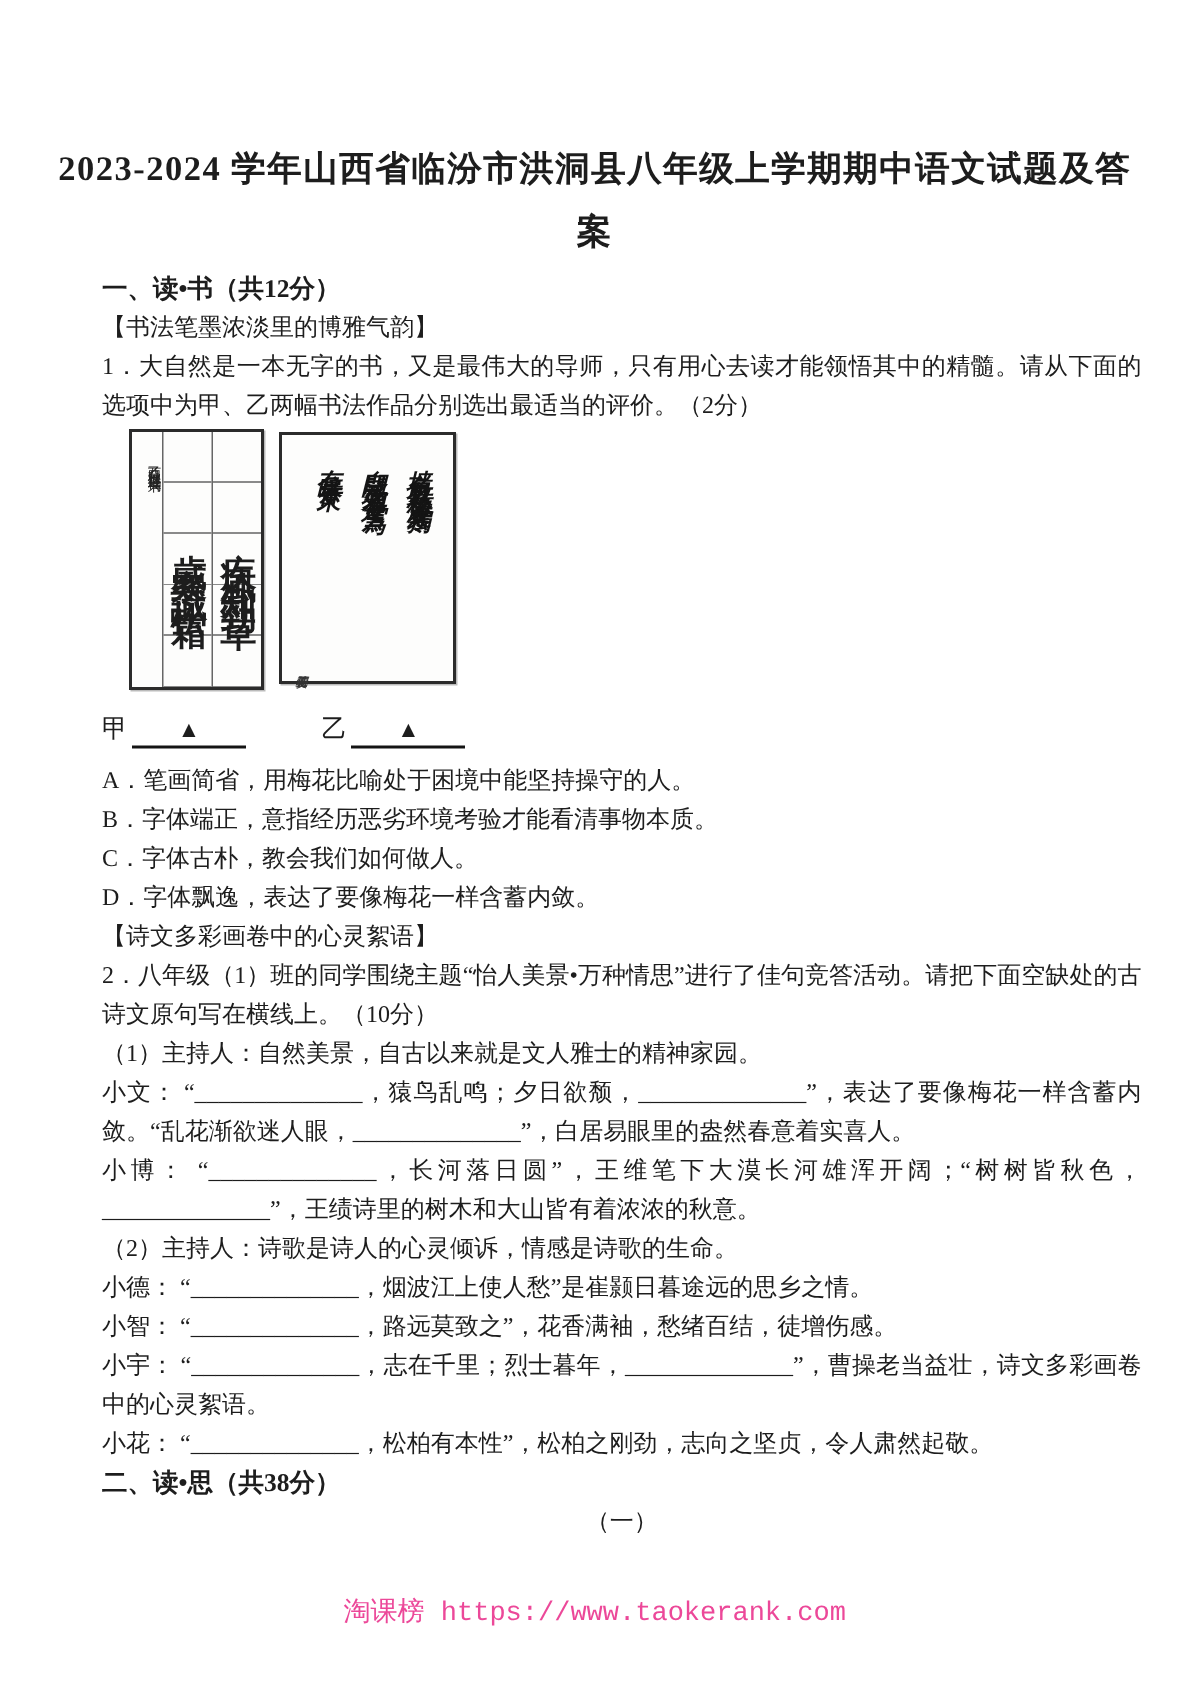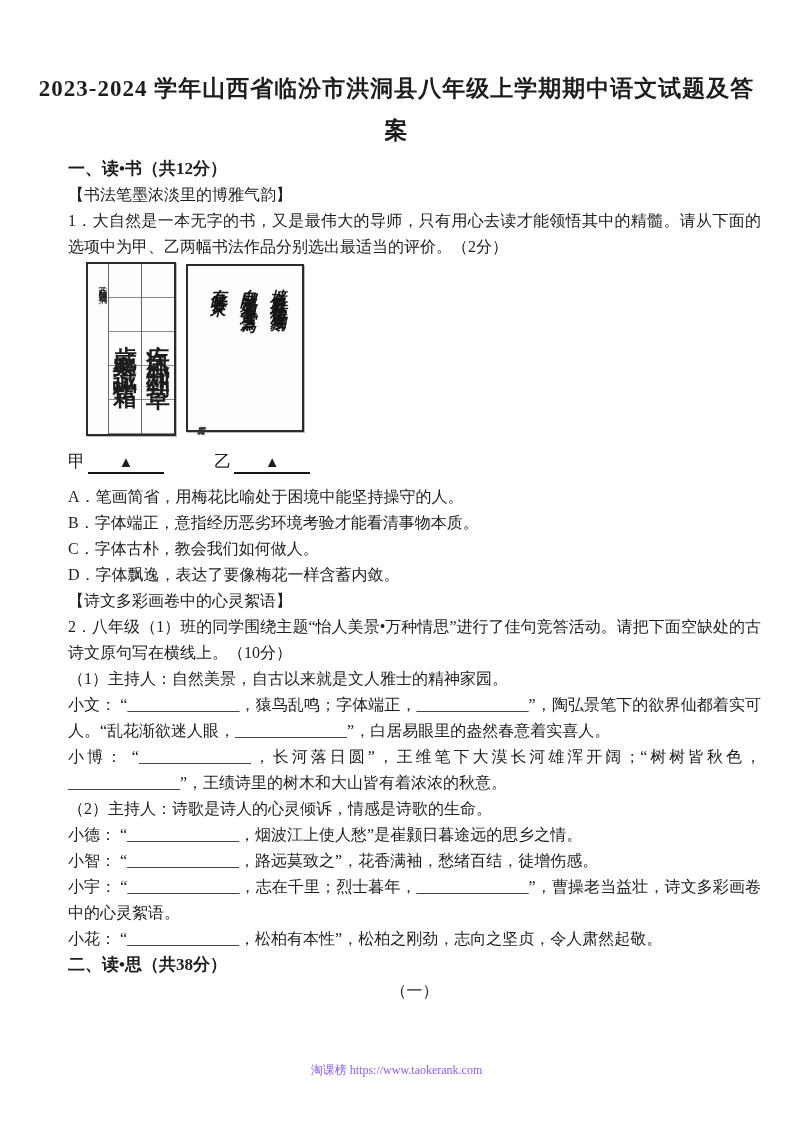--- a/index.html
+++ b/index.html
@@ -1,21 +1,21 @@
 <!DOCTYPE html>
 <html><head>
 <meta charset="utf-8">
 <style>
   html,body { margin:0; padding:0; background:#ffffff; }
   .page {
     position:relative; width:793px; height:1122px; background:#fff;
     font-family:"Liberation Serif","DejaVu Serif",serif;
     color:#1d1d1d; overflow:hidden; margin:0 auto;
   }
-  .title-block { padding-top:68px; text-align:center; font-weight:bold;
+  .title-block { padding-top:92px; text-align:center; font-weight:bold;
     font-size:23px; line-height:42px; letter-spacing:1px; }
   .content { margin:4px 32px 0 68px; font-size:16px; line-height:26px;
     text-align:justify; }
   .content p { margin:0; }
   .h-sec { font-weight:bold; font-size:17px; }
   .bracket { font-weight:normal; }
 
   
   .fig-row { display:flex; align-items:flex-start; height:178px;
     margin:2px 0 6px 18px; }
@@ -39,22 +39,22 @@
 
   
   .answer-line { margin:6px 0 4px; font-size:17px; line-height:32px; height:34px; }
   .blank-tri { display:inline-block; width:76px; border-bottom:2px solid #141414;
     text-align:center; font-size:15px; line-height:20px; margin-left:3px;
     vertical-align:baseline; }
   .yi-group { margin-left:46px; }
 
   .center-line { text-align:center; }
   .footer { position:absolute; left:0; right:0; top:1062px; text-align:center;
-    color:#8b5cf6; font-size:12px;
-    font-family:Liberation Serif, serif; }
+    color:#ec4899; font-size:18px;
+    font-family:Liberation Mono, monospace; }
 </style>
 </head>
 <body>
 
 <div class="page">
 
   <div class="title-block">
     <div>2023-2024 学年山西省临汾市洪洞县八年级上学期期中语文试题及答</div>
     <div>案</div>
   </div>
@@ -85,21 +85,21 @@
     </div>
 
     <p>A．笔画简省，用梅花比喻处于困境中能坚持操守的人。</p>
     <p>B．字体端正，意指经历恶劣环境考验才能看清事物本质。</p>
     <p>C．字体古朴，教会我们如何做人。</p>
     <p>D．字体飘逸，表达了要像梅花一样含蓄内敛。</p>
 
     <div class="bracket">【诗文多彩画卷中的心灵絮语】</div>
     <p>2．八年级（1）班的同学围绕主题“怡人美景•万种情思”进行了佳句竞答活动。请把下面空缺处的古诗文原句写在横线上。（10分）</p>
     <p>（1）主持人：自然美景，自古以来就是文人雅士的精神家园。</p>
-    <p>小文： “______________，猿鸟乱鸣；字体端正，______________”，陶弘景笔下的欲界仙都着实可人。“乱花渐欲迷人眼，______________”，白居易眼里的盎然春意着实喜人。</p>
+    <p>小文： “______________，猿鸟乱鸣；夕日欲颓，______________”，表达了要像梅花一样含蓄内敛。“乱花渐欲迷人眼，______________”，白居易眼里的盎然春意着实喜人。</p>
     <p>小博： “______________，长河落日圆”，王维笔下大漠长河雄浑开阔；“树树皆秋色，______________”，王绩诗里的树木和大山皆有着浓浓的秋意。</p>
     <p>（2）主持人：诗歌是诗人的心灵倾诉，情感是诗歌的生命。</p>
     <p>小德： “______________，烟波江上使人愁”是崔颢日暮途远的思乡之情。</p>
     <p>小智： “______________，路远莫致之”，花香满袖，愁绪百结，徒增伤感。</p>
     <p>小宇： “______________，志在千里；烈士暮年，______________”，曹操老当益壮，诗文多彩画卷中的心灵絮语。</p>
     <p>小花： “______________，松柏有本性”，松柏之刚劲，志向之坚贞，令人肃然起敬。</p>
 
     <div class="h-sec">二、读•思（共38分）</div>
     <div class="center-line">（一）</div>
 

